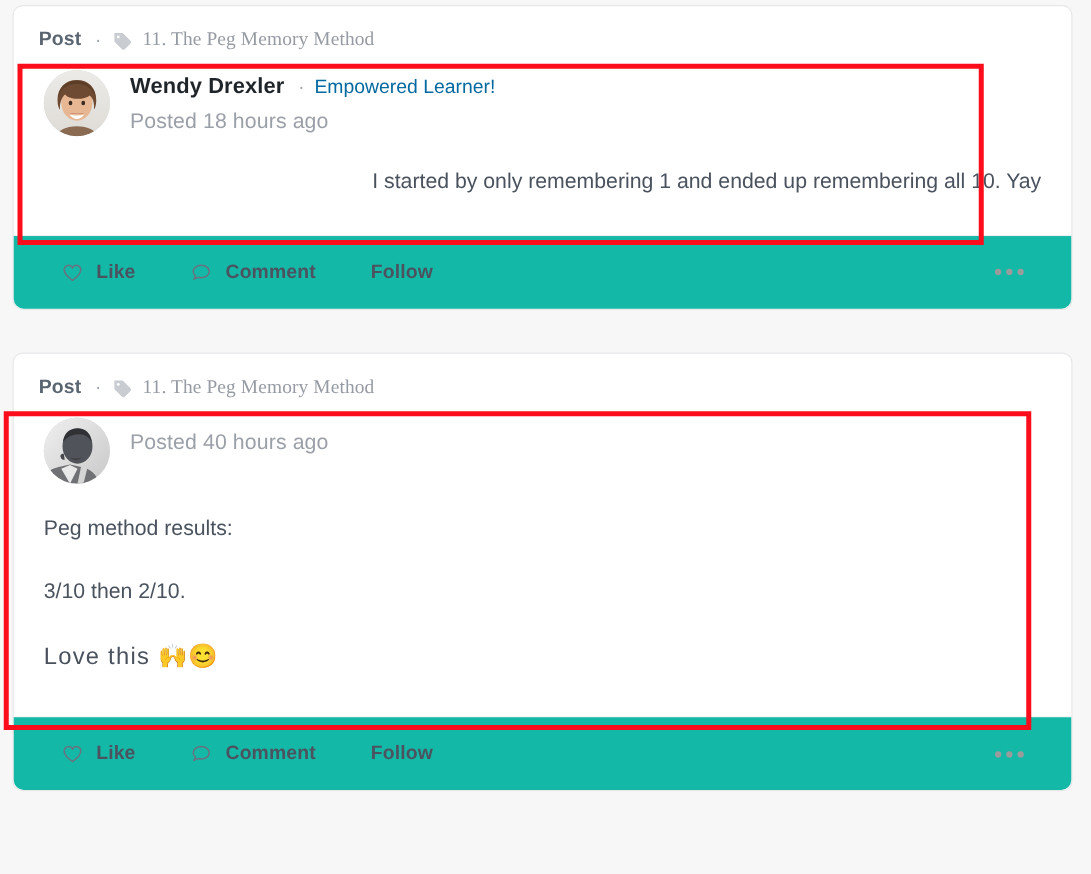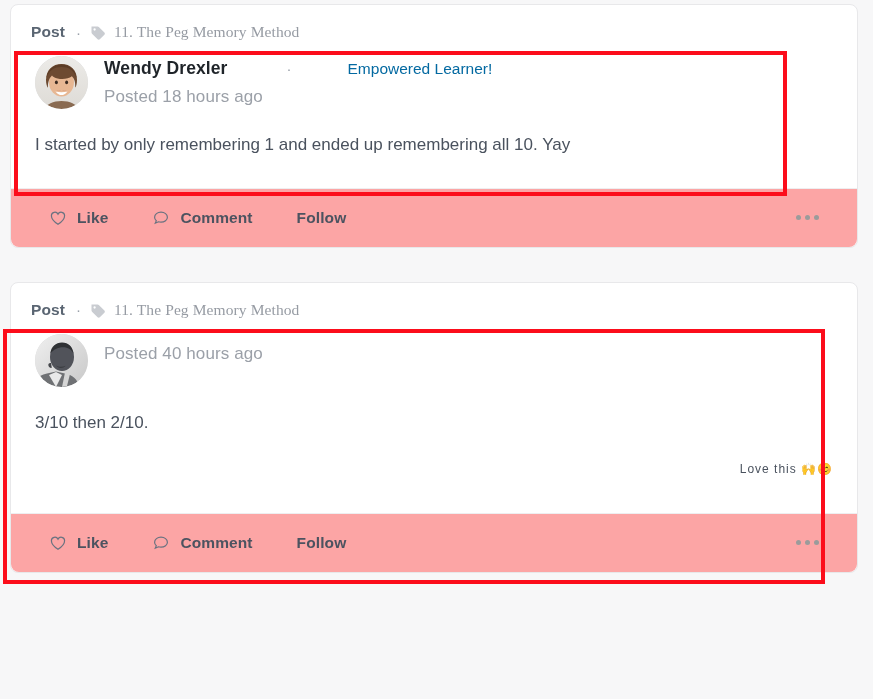--- a/index.html
+++ b/index.html
@@ -99,21 +99,20 @@
   }
   .avatar svg { display: block; width: 53px; height: 53px; }
 
   .author-meta {
     margin-left: 16px;
     padding-top: 2px;
   }
   .author-line {
     display: flex;
     align-items: baseline;
-    gap: 48px;
   }
   .author-name {
     font-size: 17.5px;
     font-weight: bold;
     color: #1f2429;
     letter-spacing: .1px;
   }
   .author-sep {
     color: #9aa1aa;
     font-size: 15px;
@@ -132,28 +131,27 @@
 
   .post-text {
     padding: 0 24px 0 24px;
     font-size: 17px;
     color: #4a525e;
     line-height: 1.45;
   }
   .post-text p { margin: 0; }
   .post-text p + p { margin-top: 26px; }
   .emoji {
-    font-size: 12px;
+    font-size: 19px;
     letter-spacing: 1px;
-    text-align: right;
   }
 
   
   .post-foot {
-    background: #fca5a5;
+    background: #14b8a6;
     border-top: 1px solid #eeeef0;
     border-radius: 0 0 8px 8px;
     display: flex;
     align-items: center;
     padding: 0 22px 0 38px;
     height: 58px;
     position: relative;
   }
   .action {
     display: flex;
@@ -242,21 +240,21 @@
         <div class="author-meta">
           <div class="author-line">
             <span class="author-name">Wendy Drexler</span>
             <span class="author-sep">·</span>
             <span class="author-badge">Empowered Learner!</span>
           </div>
           <div class="posted-time">Posted 18 hours ago</div>
         </div>
       </div>
 
-      <div class="post-text" style="margin-top:24px;">
+      <div class="post-text" style="margin-top:24px;text-align:right;">
         <p>I started by only remembering 1 and ended up remembering all 10. Yay</p>
       </div>
     </div>
 
     <div class="post-foot">
       <div class="action">
         <span class="ico">
           <svg viewBox="0 0 18 18" width="18" height="18" aria-hidden="true">
             <path d="M9 15.2S2.4 11.1 2.4 6.7A3.5 3.5 0 0 1 9 5.1a3.5 3.5 0 0 1 6.6 1.6c0 4.4-6.6 8.5-6.6 8.5z" fill="none" stroke="#6a7280" stroke-width="1.2"></path>
           </svg>
@@ -322,20 +320,21 @@
               <path d="M21 31.5c2.4 1.6 6.6 1.8 9.6.2-2.4 3-7.4 3-9.6-.2z" fill="#3b3d41"></path>
             </g>
           </svg>
         </div>
         <div class="author-meta">
           <div class="posted-time">Posted 40 hours ago</div>
         </div>
       </div>
 
       <div class="post-text" style="margin-top:24px;">
+        <p>Peg method results:</p>
         <p>3/10 then 2/10.</p>
         <p class="emoji">Love this 🙌😊</p>
       </div>
     </div>
 
     <div class="post-foot">
       <div class="action">
         <span class="ico">
           <svg viewBox="0 0 18 18" width="18" height="18" aria-hidden="true">
             <path d="M9 15.2S2.4 11.1 2.4 6.7A3.5 3.5 0 0 1 9 5.1a3.5 3.5 0 0 1 6.6 1.6c0 4.4-6.6 8.5-6.6 8.5z" fill="none" stroke="#6a7280" stroke-width="1.2"></path>

